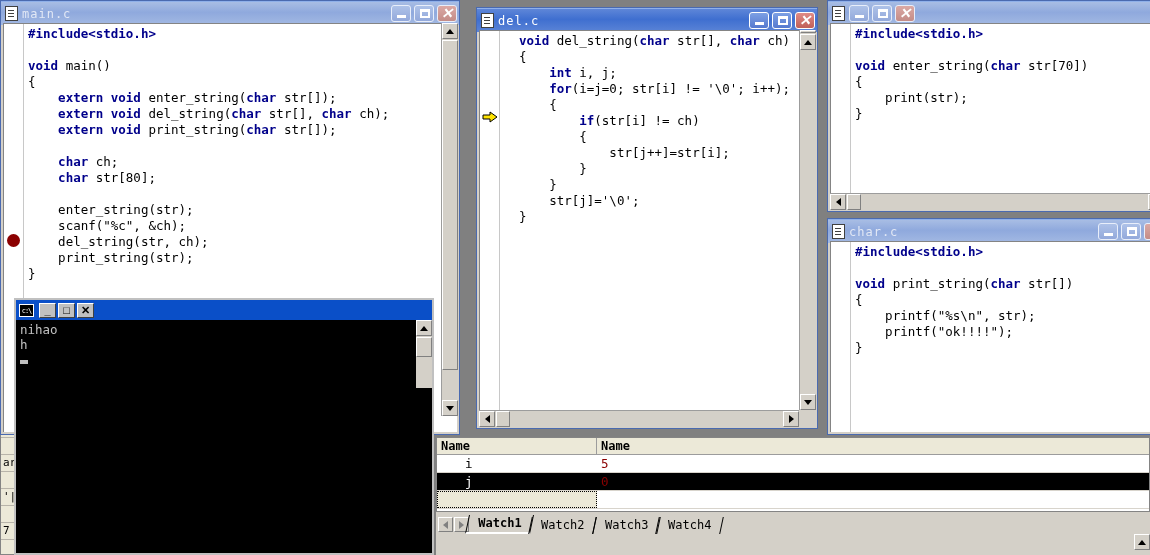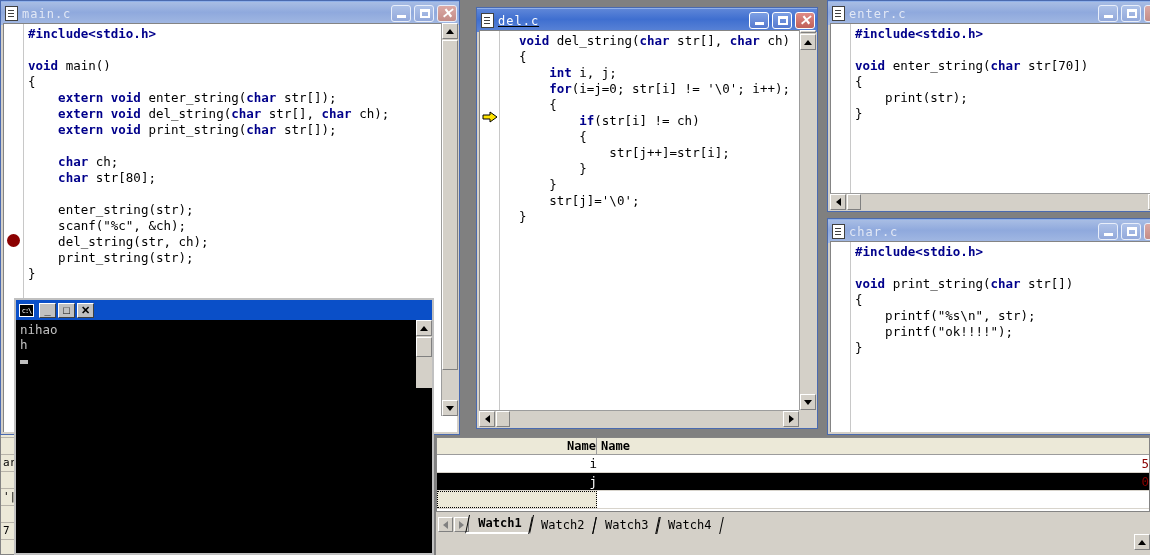--- a/index.html
+++ b/index.html
@@ -240,21 +240,21 @@
   </div>
   <div class="con-body" id="con-out"><div>nihao</div><div>h</div><div><span class="con-caret"></span></div></div>
   <div class="con-sb" style="height:68px;">
     <span class="sb-arrow" style="top:0;">
         <i class="tri tri-up"></i>
       </span>
     <span class="sb-thumb" style="top:17px; left:0; width:16px; height:20px;"></span>
   </div>
 </div>
 
-<div class="win" id="win-del" style="left:476px; top:7px; width:342px; height:422px;text-decoration:underline;">
+<div class="win" id="win-del" style="left:476px; top:7px; width:342px; height:422px;">
   <div class="titlebar">
     <span class="doc-icon"></span>
     <span class="tb-title">del.c</span>
     <span class="tb-btns">
       <span class="tb-btn">
           <i class="glyph-min"></i>
         </span>
       <span class="tb-btn">
           <i class="glyph-max"></i>
         </span>
@@ -292,21 +292,20 @@
           <i class="tri tri-right"></i>
         </span>
     </div>
     <div class="sb-corner"></div>
   </div>
 </div>
 
 <div class="win" id="win-enter" style="left:827px; top:0px; width:340px; height:212px;">
   <div class="titlebar inactive">
     <span class="doc-icon"></span>
-    <span class="tb-title">enter.c</span>
     <span class="tb-btns">
       <span class="tb-btn">
           <i class="glyph-min"></i>
         </span>
       <span class="tb-btn">
           <i class="glyph-max"></i>
         </span>
       <span class="tb-btn close">
           <i class="glyph-close">✕</i>
         </span>
@@ -344,21 +343,21 @@
     </span>
   </div>
   <div class="editor-wrap">
     <div class="editor">
       <div class="gutter"></div>
       <div class="code" id="code-print"><div><span class="pp">#include&lt;stdio.h&gt;</span></div><div>&nbsp;</div><div><span class="kw">void</span><span> print_string(</span><span class="kw">char</span><span> str[])</span></div><div><span>{</span></div><div><span>    printf("%s\n", str);</span></div><div><span>    printf("ok!!!!");</span></div><div><span>}</span></div></div>
     </div>
   </div>
 </div>
 
-<div id="watch" style="left:436px; top:437px; width:714px; height:97px;text-align:right;">
+<div id="watch" style="left:436px; top:437px; width:714px; height:97px;">
   <div class="watch-grid">
     <div class="wh-row">
       <div class="wh-col name">Name</div>
       <div class="wh-col value">Name</div>
     </div>
     <div id="watch-rows">
         <div class="w-row">
           <div class="w-col name">i</div>
           <div class="w-col value">5</div>
         </div>

